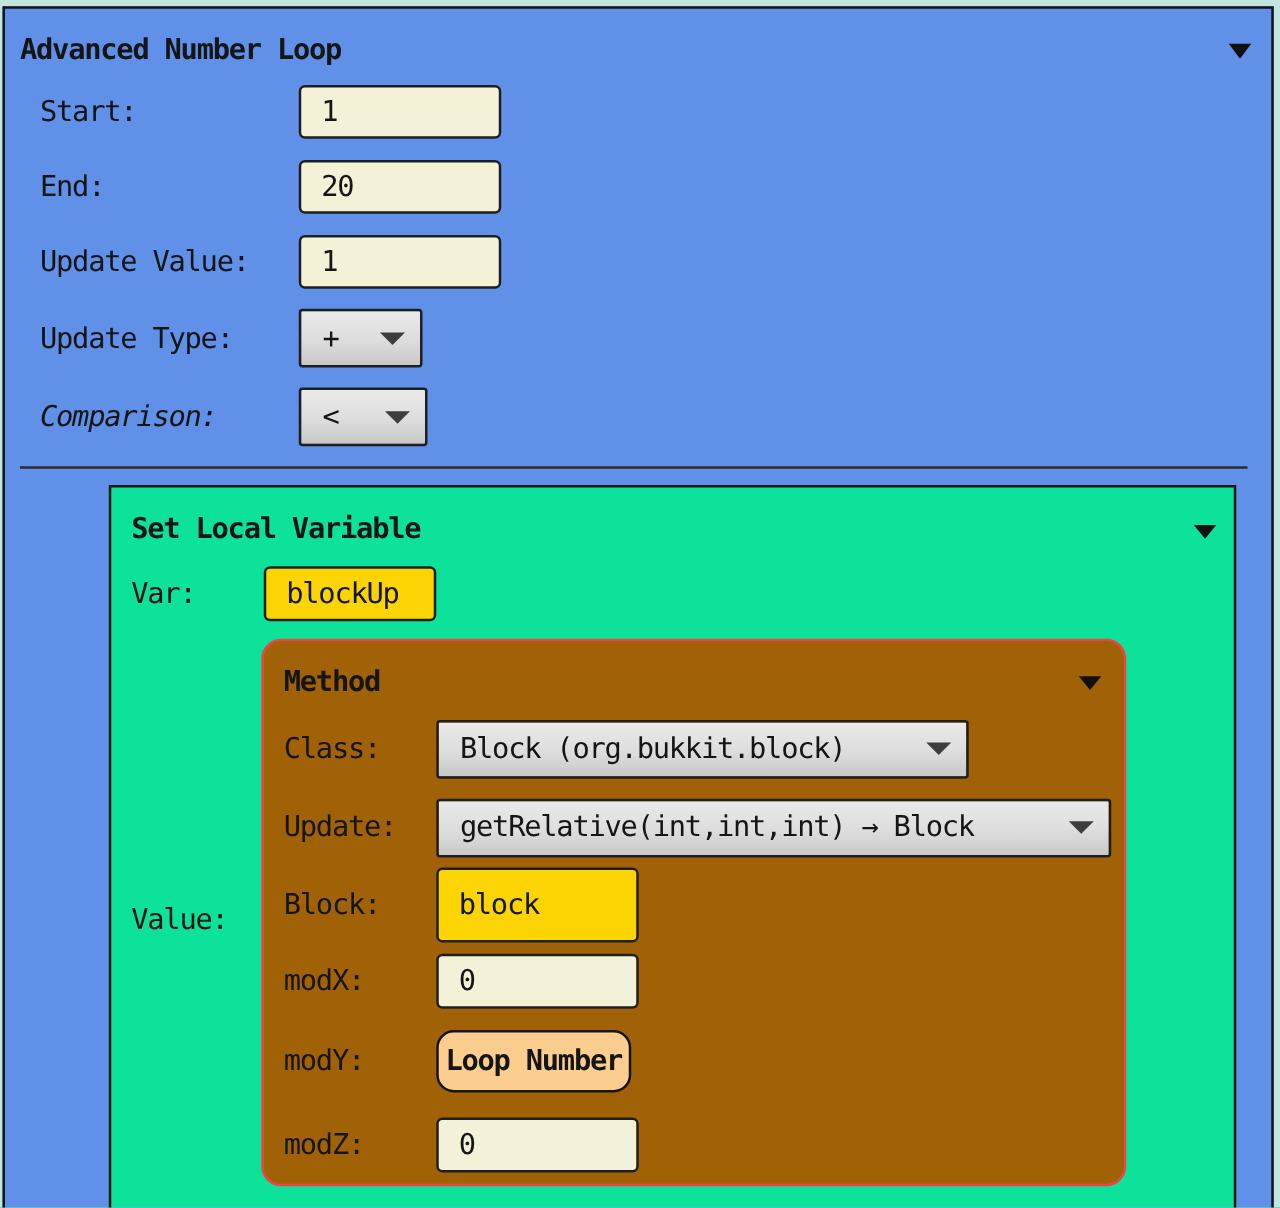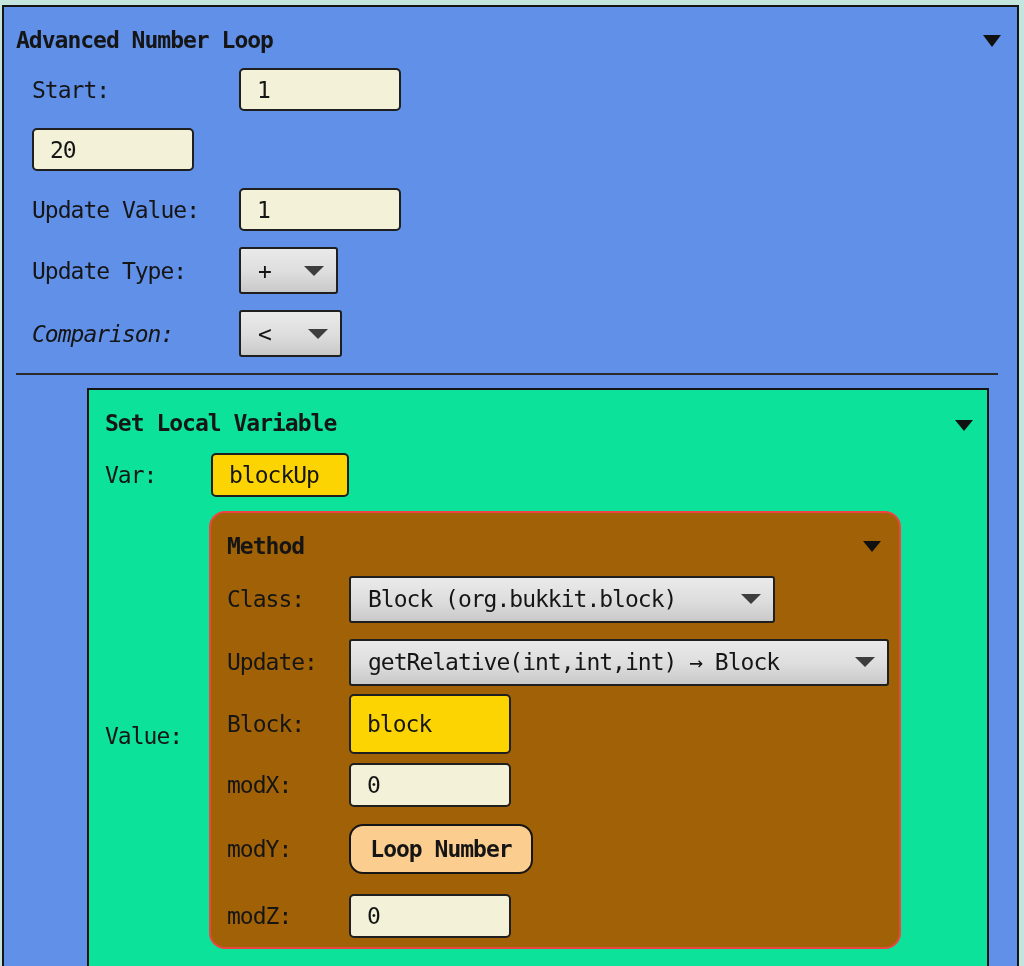--- a/index.html
+++ b/index.html
@@ -70,39 +70,40 @@
     position:absolute; left:120px; top:121px; width:692px; height:438px;
     background:#a16207; border:2px solid #ef4444; border-radius:16px;
   }
   .method-block > .hdr { position:absolute; left:16px; top:20px; }
   .method-caret { position:absolute; right:18px; top:28px; border-top-width:11px; }
   .mrow { position:absolute; left:16px; display:flex; align-items:center; height:50px; }
   .mrow .lbl { width:122px; flex:none; }
   .class-select { width:426px; }
   .method-select { width:540px; }
   .loopnum-block {
-    height:50px; width:184px;
+    height:50px; width:156px;
     background:#FBCE8F; border:2px solid #151515; border-radius:14px;
     display:flex; align-items:center; justify-content:center;
     font-size:23px; font-weight:bold; letter-spacing:-1px; cursor:pointer;text-align:center;
   }
 </style>
 </head>
 <body>
 
 <div class="loop-block">
   <div class="hdr block-title">Advanced Number Loop</div>
   <div class="caret loop-caret"></div>
 
   <div class="row" style="top:59px;">
     <div class="lbl">Start:</div>
     <div class="tinput">1</div>
   </div>
 
   <div class="row" style="top:119px;">
+    <div class="lbl">End:</div>
     <div class="tinput">20</div>
   </div>
 
   <div class="row" style="top:179px;">
     <div class="lbl">Update Value:</div>
     <div class="tinput">1</div>
   </div>
 
   <div class="row" style="top:240px;">
     <div class="lbl">Update Type:</div>

